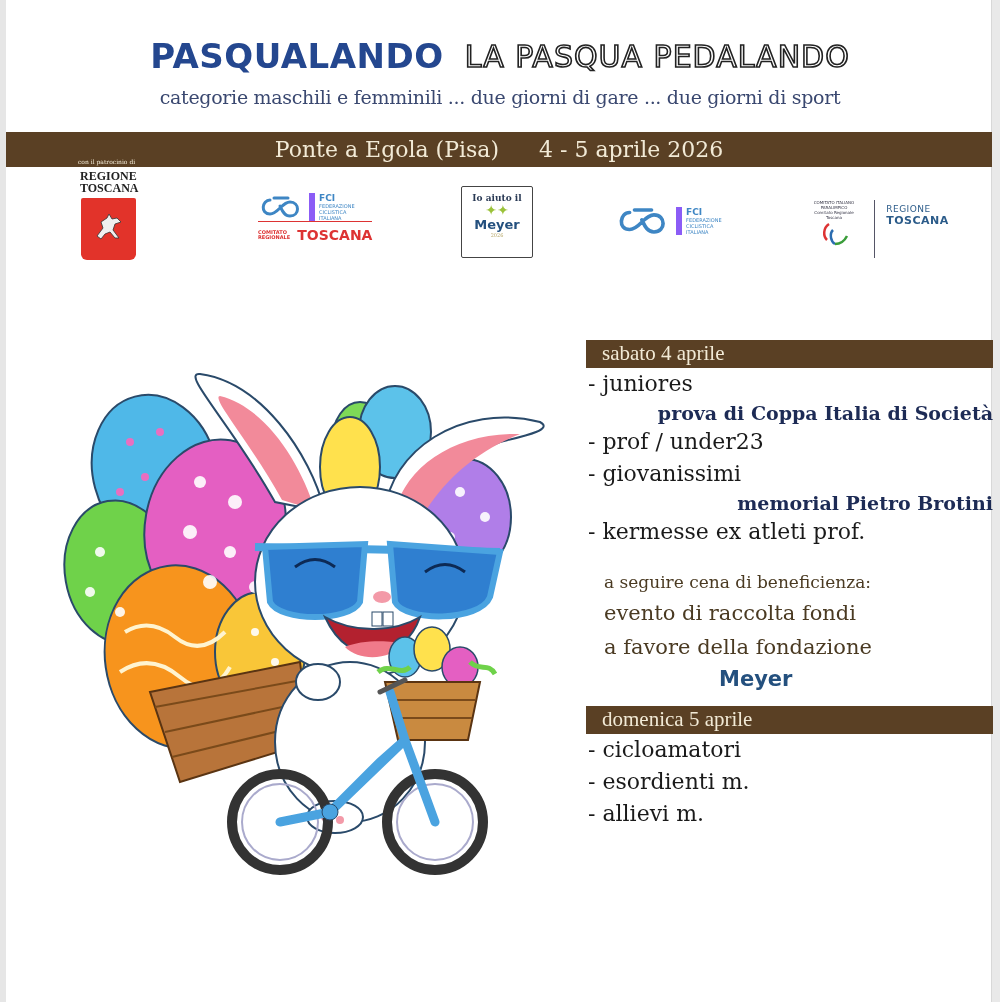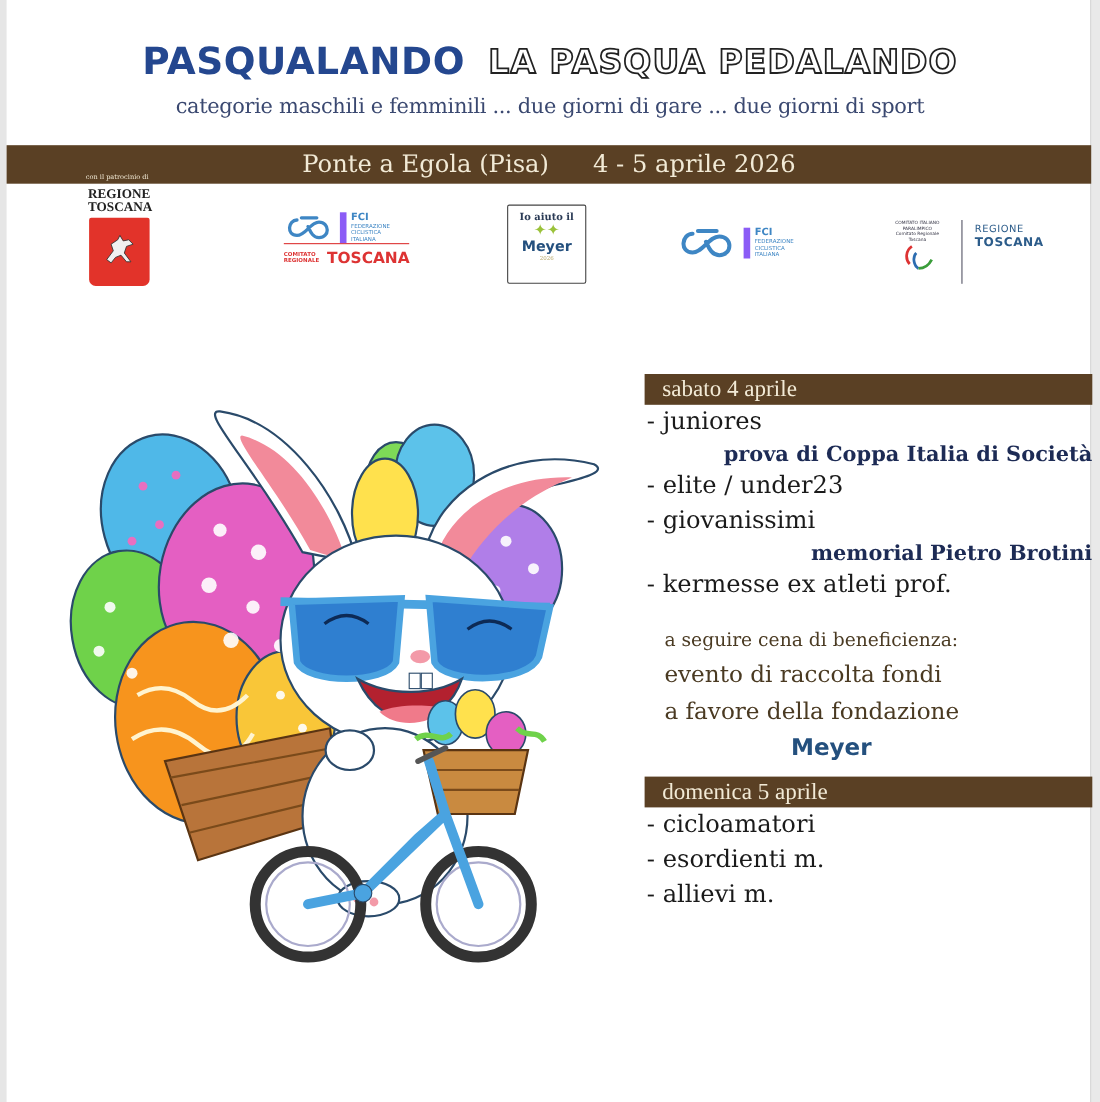--- a/index.html
+++ b/index.html
@@ -9,21 +9,21 @@
   }
   .frame-left { position: absolute; left: 0; top: 0; width: 6px; height: 1002px; background: #e6e6e6; }
   .frame-right { position: absolute; right: 0; top: 0; width: 8px; height: 1002px; background: #e9e9e9; border-left: 1px solid #d8d8d8; }
 
   .title-row { position: absolute; top: 36px; left: 0; width: 1000px; text-align: center; white-space: nowrap; }
   .title-main {
     display: inline-block; font-family: "DejaVu Sans", sans-serif; font-weight: bold;
     font-size: 34px; color: #24478f; letter-spacing: 0.5px; vertical-align: middle;
   }
   .title-sub {
-    display: inline-block; font-family: "DejaVu Sans", sans-serif; font-weight: bold;
+    display: inline-block; font-family: "DejaVu Sans", sans-serif; font-weight: normal;
     font-size: 30px; color: #ffffff; -webkit-text-stroke: 1.6px #222; letter-spacing: 1px;
     margin-left: 16px; vertical-align: middle;
   }
   .tagline {
     position: absolute; top: 86px; left: 0; width: 1000px; text-align: center;
     font-family: "DejaVu Serif", serif; font-size: 19px; color: #3a4870; letter-spacing: -0.3px;
   }
 
   .location-bar {
     position: absolute; top: 132px; left: 6px; width: 986px; height: 35px; background: #5a4024;
@@ -251,21 +251,21 @@
   <circle cx="375" cy="460" r="38" fill="none" stroke="#aac" stroke-width="2"></circle>
   <path d="M220 460 L270 450 L345 378 L375 460 M270 450 L320 400 L345 378 M345 378 L330 330" fill="none" stroke="#4aa3e0" stroke-width="9" stroke-linecap="round"></path>
   <path d="M320 330 L345 318" stroke="#555" stroke-width="5" stroke-linecap="round"></path>
   <circle cx="270" cy="450" r="8" fill="#4aa3e0" stroke="#2a4a6a"></circle>
 </svg>
 
 <div class="schedule">
   <div class="day-bar">sabato 4 aprile</div>
   <div class="item">- juniores</div>
   <div class="subitem">prova di Coppa Italia di Società</div>
-  <div class="item">- elite / under23</div>
+  <div class="item">- prof / under23</div>
   <div class="item">- giovanissimi</div>
   <div class="subitem">memorial Pietro Brotini</div>
   <div class="item">- kermesse ex atleti prof.</div>
 
   <div class="charity">
     <div class="c1">a seguire cena di beneficienza:</div>
     <div class="c2">evento di raccolta fondi</div>
     <div class="c2">a favore della fondazione</div>
     <div class="meyer">Meyer</div>
   </div>

